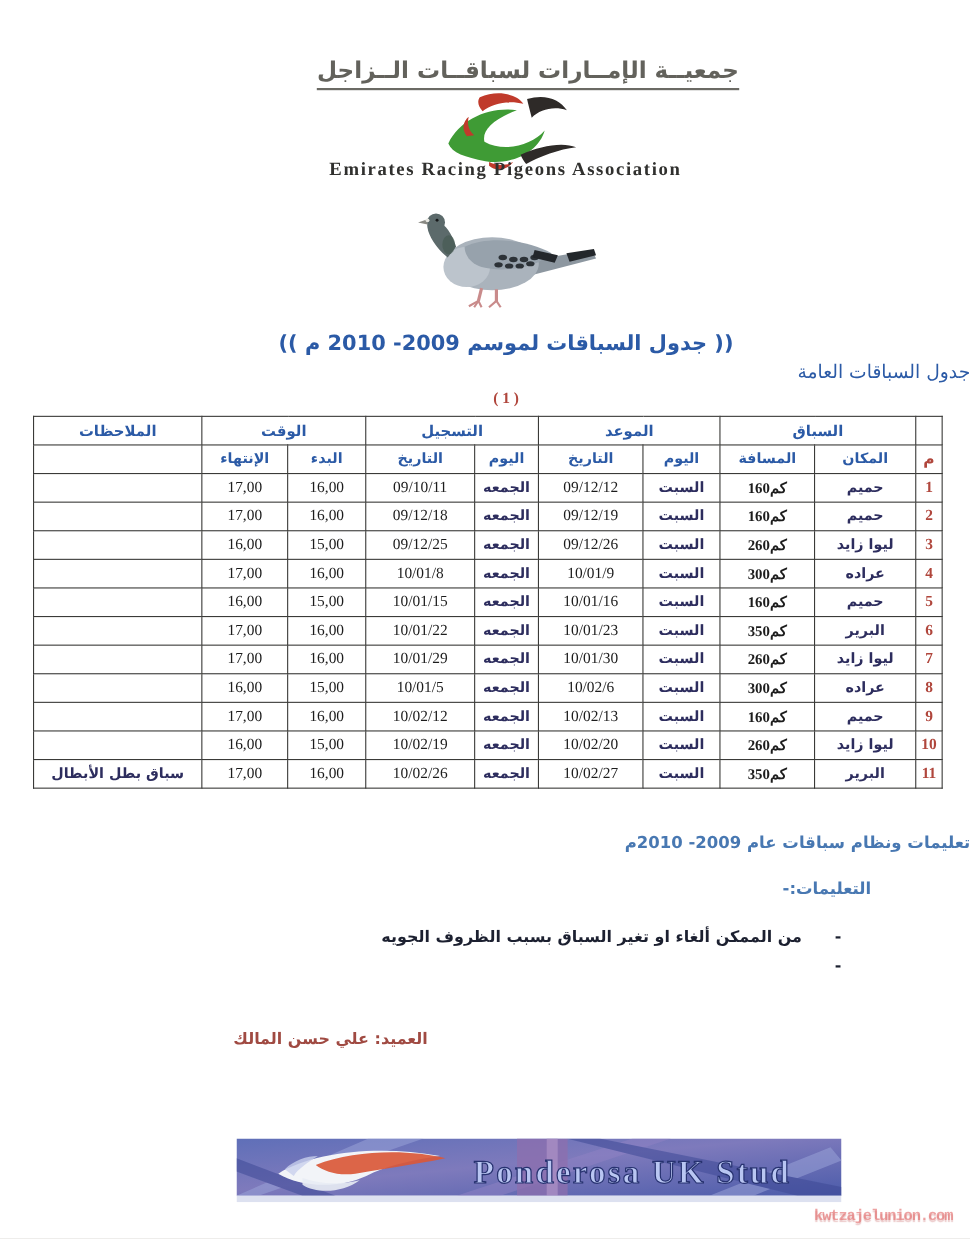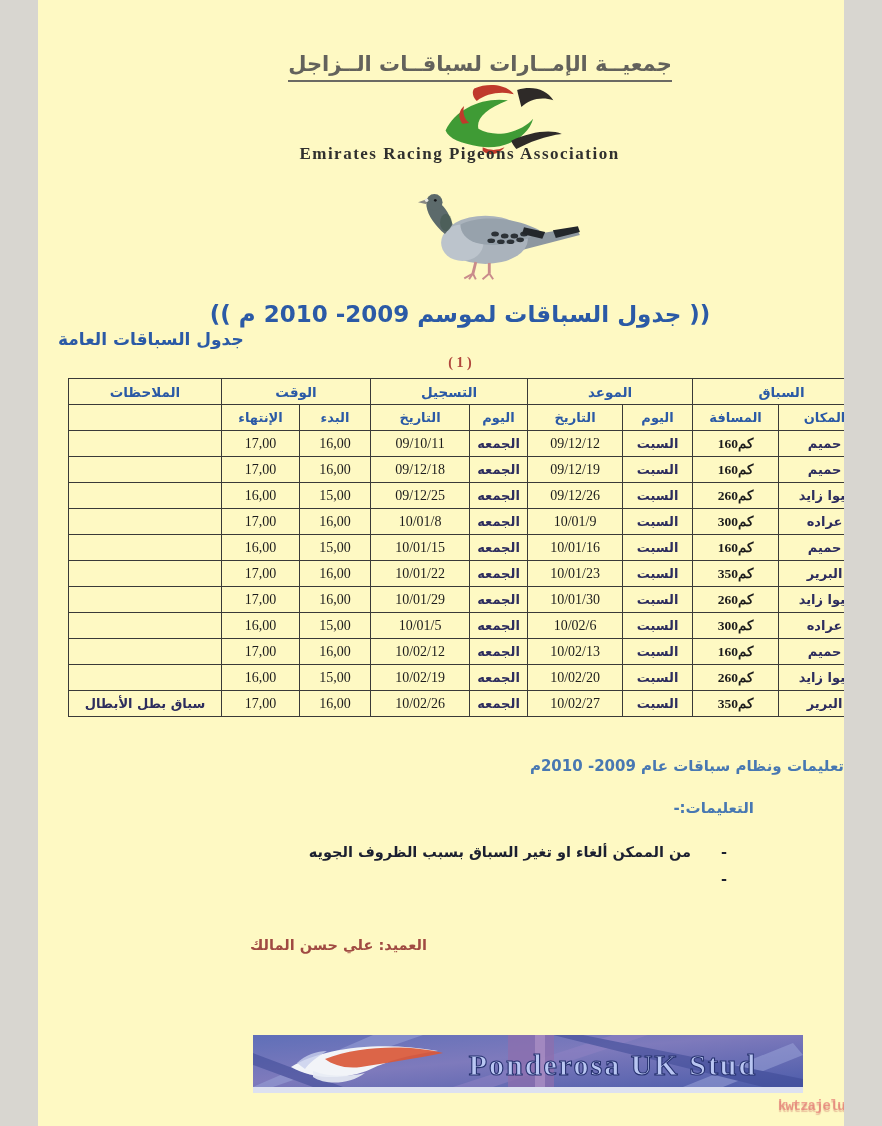--- a/index.html
+++ b/index.html
@@ -1,32 +1,32 @@
 <!DOCTYPE html>
 <html lang="ar"><head>
 <meta charset="utf-8">
 <style>
   html,body{margin:0;padding:0;}
   body{background:#d8d6d0;font-family:"DejaVu Sans",sans-serif;}
-  .page{position:relative;width:806px;height:1126px;margin:0 auto;background:#fef9c3;overflow:hidden;}
+  .page{position:relative;width:882px;height:1126px;margin:0 auto;background:#ffffff;overflow:hidden;}
 
   
   .assoc-ar{position:absolute;top:52px;left:0;width:100%;text-align:center;padding-left:78px;box-sizing:border-box;
     direction:rtl;font-size:21px;font-weight:bold;color:#63625c;letter-spacing:1px;}
   .assoc-ar span{border-bottom:2px solid #6b6a64;padding-bottom:4px;}
   .logo-svg{position:absolute;top:80px;left:388px;}
   .assoc-en{position:absolute;top:144px;left:0;width:100%;text-align:center;padding-left:37px;box-sizing:border-box;
     font-family:"Liberation Serif",serif;font-size:17px;font-weight:600;color:#30302e;letter-spacing:1.5px;}
   .pigeon-svg{position:absolute;top:182px;left:360px;}
 
   
   .main-title{position:absolute;top:301px;left:0;width:100%;text-align:center;padding-left:38px;box-sizing:border-box;
-    direction:rtl;font-size:23px;font-weight:bold;color:#2b5aa6;}
-  .sub-title{position:absolute;top:329px;left:0;width:100%;text-align:left;padding-left:20px;box-sizing:border-box;
-    direction:rtl;font-size:17px;font-weight:bold;color:#2b5aa6;}
+    direction:rtl;font-size:19px;font-weight:bold;color:#2b5aa6;}
+  .sub-title{position:absolute;top:329px;left:0;width:100%;text-align:right;padding-left:38px;box-sizing:border-box;
+    direction:rtl;font-size:17px;font-weight:normal;color:#2b5aa6;}
   .page-num{position:absolute;top:355px;left:0;width:100%;text-align:center;padding-left:38px;box-sizing:border-box;
     font-family:"Liberation Serif",serif;font-size:14px;font-weight:bold;color:#b0463c;}
 
   
   .tbl-wrap{position:absolute;top:378px;left:30px;width:826px;}
   table.sched{border-collapse:collapse;width:826px;direction:rtl;table-layout:fixed;}
   table.sched th,table.sched td{border:1px solid #3a3a38;padding:0 2px;height:25px;text-align:center;vertical-align:middle;overflow:hidden;}
   th.gh{font-size:13.5px;font-weight:bold;color:#2b5aa6;}
   th.sh{font-size:13px;font-weight:bold;color:#2b5aa6;}
   th.sh-num{font-size:14px;font-weight:bold;color:#b0463c;}

